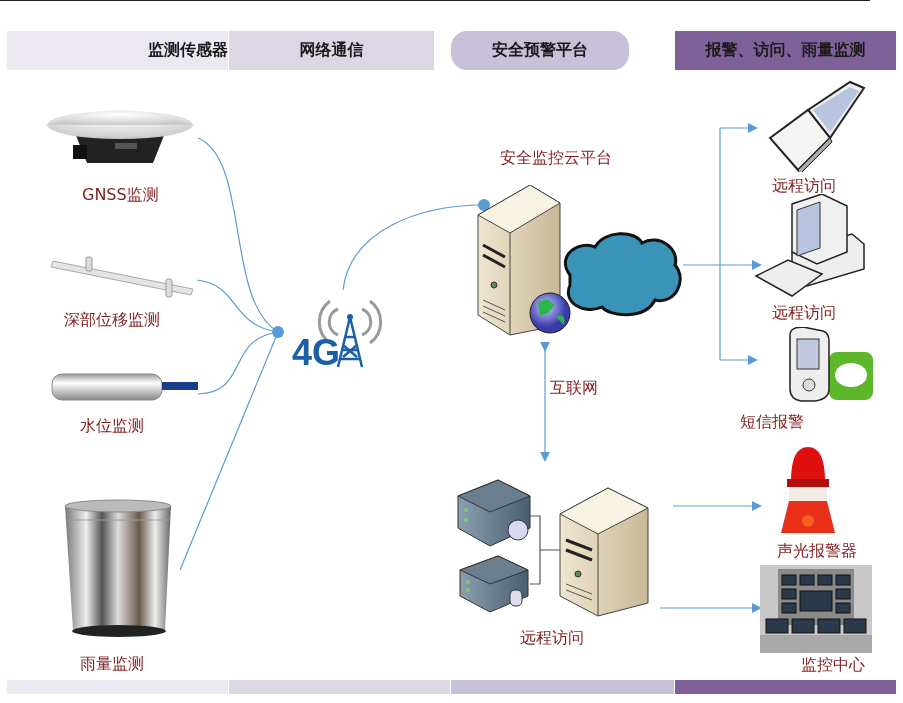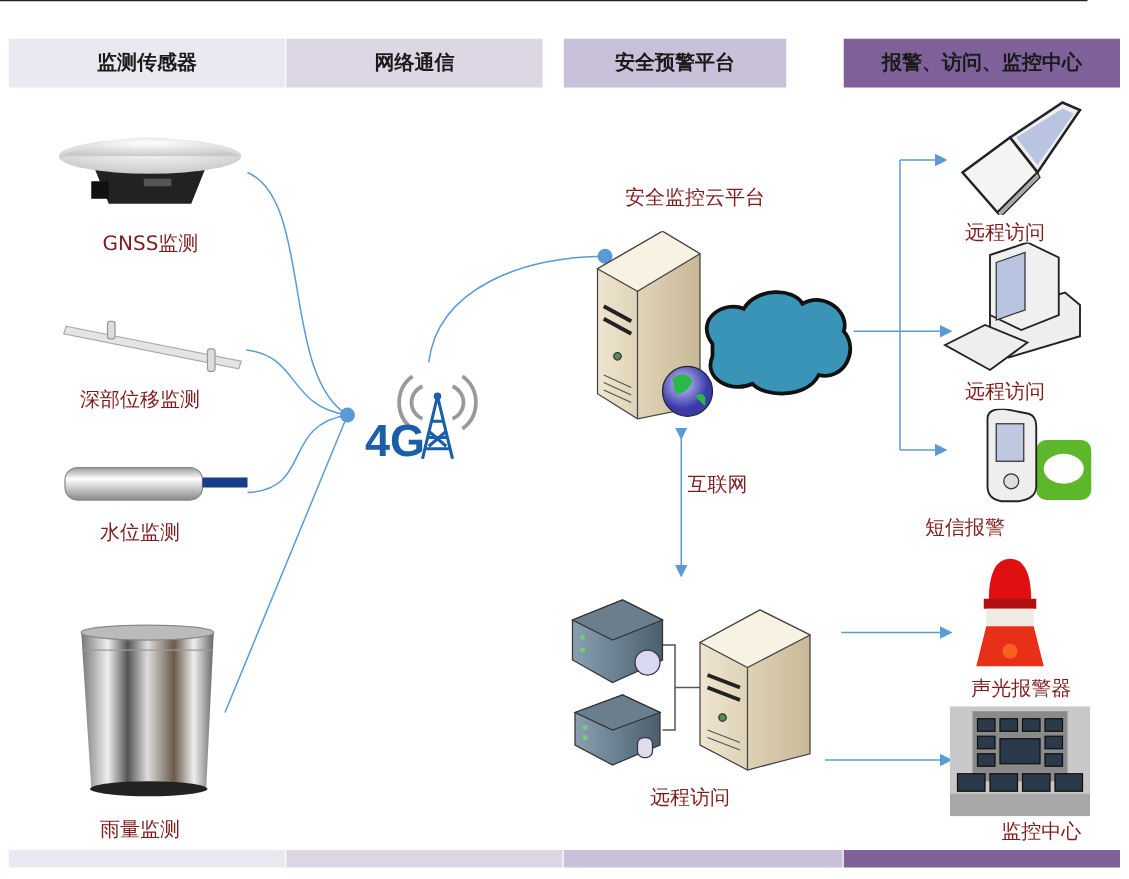--- a/index.html
+++ b/index.html
@@ -12,31 +12,31 @@
   .c1 { background: #ebe8f1; } .c2 { background: #dcd6e5; } .c3 { background: #c9c0da; } .c4 { background: #7e6199; }
   .lbl { position: absolute; font-size: 16px; color: #7f1d1d; white-space: nowrap; }
   svg.layer { position: absolute; left: 0; top: 0; }
   .node { position: absolute; }
 </style>
 </head>
 <body>
 
 <div class="topline"></div>
 
-<div class="hdr c1" style="left:7px;width:221px;">
+<div class="hdr c1" style="left:7px;width:221px;justify-content:flex-end;">
     <span>监测传感器</span>
   </div>
 <div class="hdr c2" style="left:229px;width:205px;">
     <span>网络通信</span>
   </div>
-<div class="hdr c3" style="left:451px;width:178px;">
+<div class="hdr c3" style="left:451px;width:178px;border-radius:16px;">
     <span>安全预警平台</span>
   </div>
 <div class="hdr c4" style="left:675px;width:221px;">
-    <span>报警、访问、监控中心</span>
+    <span>报警、访问、雨量监测</span>
   </div>
 
 <div class="ftr c1" style="left:7px;width:221px;"></div>
 <div class="ftr c2" style="left:229px;width:221px;"></div>
 <div class="ftr c3" style="left:451px;width:223px;"></div>
 <div class="ftr c4" style="left:675px;width:221px;"></div>
 
 <svg class="layer" width="903" height="703">
   <defs>
     <marker id="arr" markerWidth="10" markerHeight="10" refX="8" refY="5" orient="auto" markerUnits="userSpaceOnUse">

